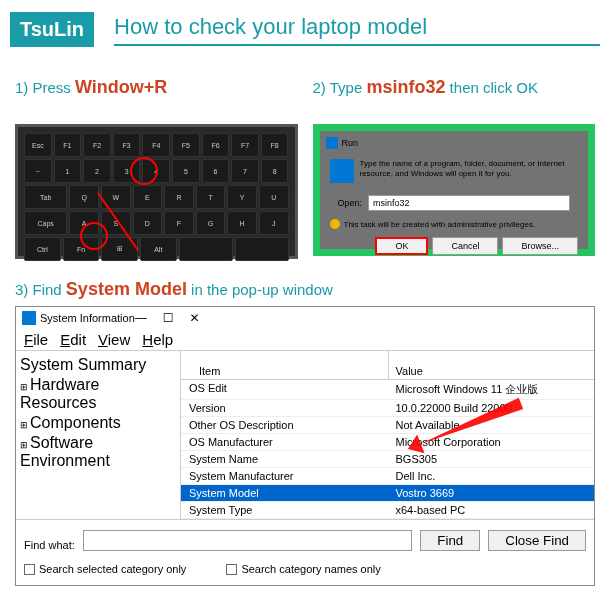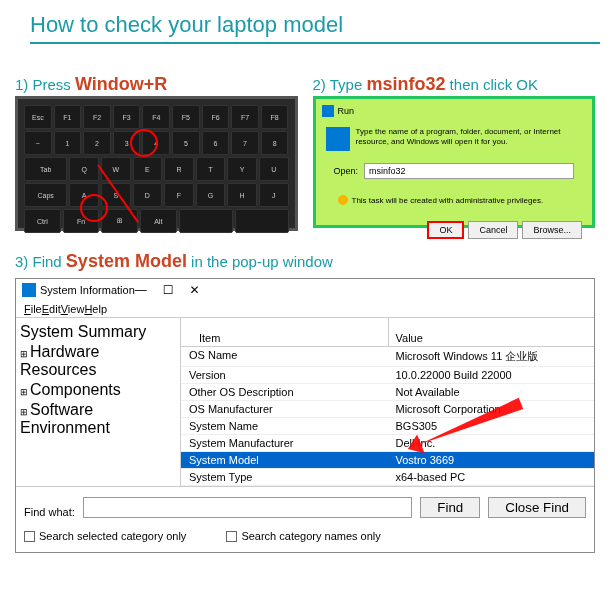--- a/index.html
+++ b/index.html
@@ -2,51 +2,51 @@
 <html><head>
 <meta charset="utf-8">
 <style>
 *{margin:0;padding:0;box-sizing:border-box;font-family:Tahoma,Arial,sans-serif}
 body{width:610px;height:610px;background:#fff;position:relative;overflow:hidden}
 .header{display:flex;align-items:center;padding:12px 10px 0}
 .logo{background:#1a9ba8;color:#fff;font-weight:bold;font-size:20px;padding:6px 10px;display:inline-block}
 .title{color:#1a9ba8;font-size:22px;margin-left:20px;border-bottom:2px solid #1a9ba8;padding-bottom:4px;flex:1}
 .steps{padding:30px 15px 10px;display:flex;gap:15px}
 .step1,.step2{flex:1}
-.step-label{color:#1a9ba8;font-size:15px;margin-bottom:1px}
+.step-label{color:#1a9ba8;font-size:15px;margin-bottom:26px}
 .step-label .hl{color:#c42;font-size:18px;font-weight:bold}
 .keyboard{background:#2a2a2a;border:3px solid #555;height:135px;position:relative;padding:6px}
 .krow{display:flex;gap:2px;margin-bottom:2px}
 .key{background:#1a1a1a;color:#ccc;font-size:7px;height:24px;flex:1;border:1px solid #333;display:flex;align-items:center;justify-content:center;border-radius:2px}
 .key.wide{flex:1.5}
 .circle{position:absolute;border:2px solid red;border-radius:50%}
 .c1{width:28px;height:28px;top:30px;left:112px}
 .c2{width:28px;height:28px;bottom:6px;left:62px}
 .redline{position:absolute;background:red;height:2px;width:70px;top:65px;left:80px;transform:rotate(55deg);transform-origin:left}
-.run-dialog{background:#bef264;border:3px solid #22c55e;height:132px;padding:6px;font-size:9px}
+.run-dialog{background:#737373;border:7px solid #22c55e;height:132px;padding:6px;font-size:9px}
 .run-header{display:flex;align-items:center;gap:4px;margin-bottom:6px}
 .run-icon{width:12px;height:12px;background:#0078d4}
 .run-body{display:flex;gap:6px;padding:4px}
 .run-bigicon{width:24px;height:24px;background:#0078d4;flex-shrink:0}
 .run-text{font-size:8px;line-height:1.3}
 .run-open{display:flex;align-items:center;gap:6px;margin:8px 12px}
 .run-input{flex:1;border:1px solid #999;padding:2px 4px;font-size:9px}
-.run-shield{display:flex;align-items:flex-end;gap:4px;font-size:8px;margin:16px}
+.run-shield{display:flex;align-items:flex-end;gap:4px;font-size:8px;margin:4px}
 .shield-icon{width:10px;height:10px;background:#f7b500;border-radius:50%}
 .run-buttons{display:flex;gap:4px;justify-content:flex-end;margin-top:8px;padding:0 4px}
-.run-btn{border:1px solid #999;padding:2px 10px;font-size:9px;background:#f0f0f0}
+.run-btn{border:1px solid #999;padding:2px 18px;font-size:9px;background:#f0f0f0}
 .run-btn.ok{border:2px solid red}
 .step3-label{color:#1a9ba8;font-size:15px;padding:10px 15px 6px}
 .step3-label .hl{color:#c42;font-size:18px;font-weight:bold}
 .sysinfo{margin:0 15px;border:1px solid #888;background:#fff}
 .si-titlebar{display:flex;align-items:center;padding:4px 6px;justify-content:flex-start}
 .si-title{display:flex;align-items:center;gap:4px;font-size:11px}
 .si-icon{width:14px;height:14px;background:#0078d4}
 .si-winbtns{display:flex;gap:16px;font-size:12px}
-.si-menu{display:flex;padding:2px 8px;font-size:11px}
+.si-menu{display:flex;gap:12px;padding:2px 8px;font-size:15px}
 .si-menu span{text-decoration:underline;text-decoration-color:transparent}
 .si-menu span::first-letter{text-decoration:underline}
 .si-body{display:flex;border-top:1px solid #ccc}
 .si-tree{width:165px;border-right:1px solid #ccc;padding:4px;font-size:16px;min-height:150px}
 .si-tree-item{padding:1px 0}
 .si-tree-item.root{color:#000}
 .si-tree-item.child::before{content:"⊞ ";font-size:9px}
 .si-table{flex:1;font-size:11px}
 .si-row{display:flex;border-bottom:1px solid #eee}
 .si-row.header{border-bottom:1px solid #ccc;font-weight:normal;position:relative}
@@ -59,20 +59,21 @@
 .si-find-checks{width:100%;display:flex;gap:40px;margin-top:4px}
 .chk{display:flex;align-items:center;gap:4px}
 .chk-box{width:11px;height:11px;border:1px solid #666}
 .redarrow{position:absolute;width:0;height:0;border-top:6px solid transparent;border-bottom:6px solid transparent;border-right:110px solid red;transform:rotate(-22deg);right:85px;top:418px;opacity:0.9}
 .redarrow::after{content:"";position:absolute;left:-12px;top:-10px;border-top:10px solid transparent;border-bottom:10px solid transparent;border-right:14px solid red}
 </style>
 </head>
 <body>
 
 <div class="header">
+  <div class="logo">TsuLin</div>
   <div class="title">How to check your laptop model</div>
 </div>
 
 <div class="steps">
   <div class="step1">
     <div class="step-label">
       <span>1) Press </span><span class="hl">Window+R</span>
     </div>
     <div class="keyboard">
       <div class="krow">
@@ -189,21 +190,21 @@
       <div class="si-tree-item child">Components</div>
       <div class="si-tree-item child">Software Environment</div>
     </div>
     <div class="si-table">
       <div class="si-row header">
         <div class="si-cell">Item</div>
         <div class="si-cell">Value</div>
       </div>
       <div id="si-rows">
           <div class="si-row">
-            <div class="si-cell">OS Name</div>
+            <div class="si-cell">OS Edit</div>
             <div class="si-cell">Microsoft Windows 11 企业版</div>
           </div>
           <div class="si-row">
             <div class="si-cell">Version</div>
             <div class="si-cell">10.0.22000 Build 22000</div>
           </div>
           <div class="si-row">
             <div class="si-cell">Other OS Description</div>
             <div class="si-cell">Not Available</div>
           </div>

